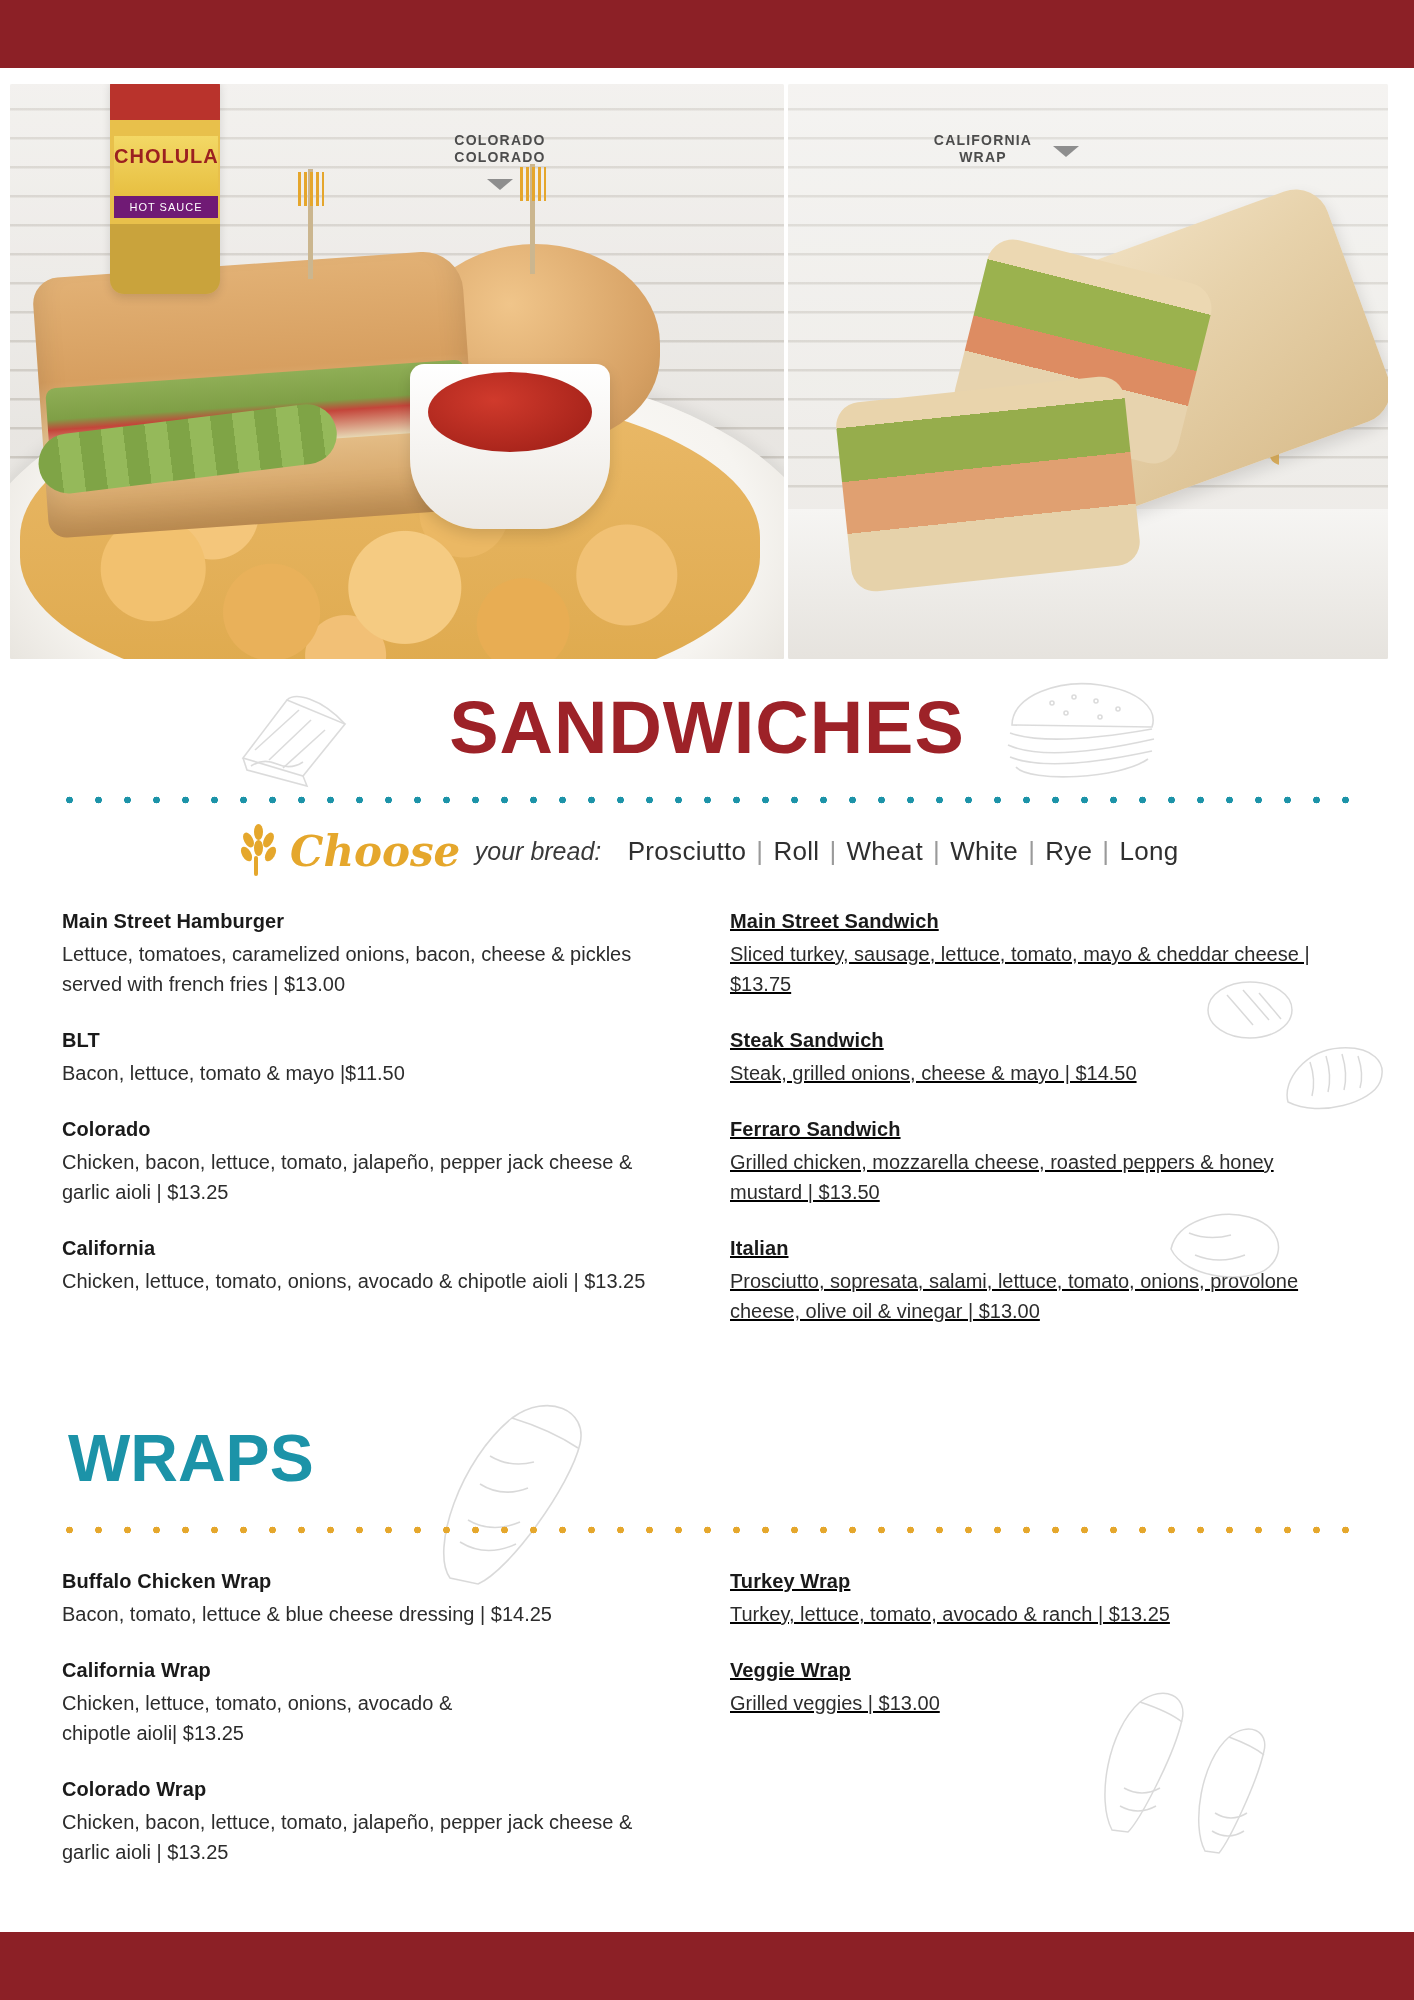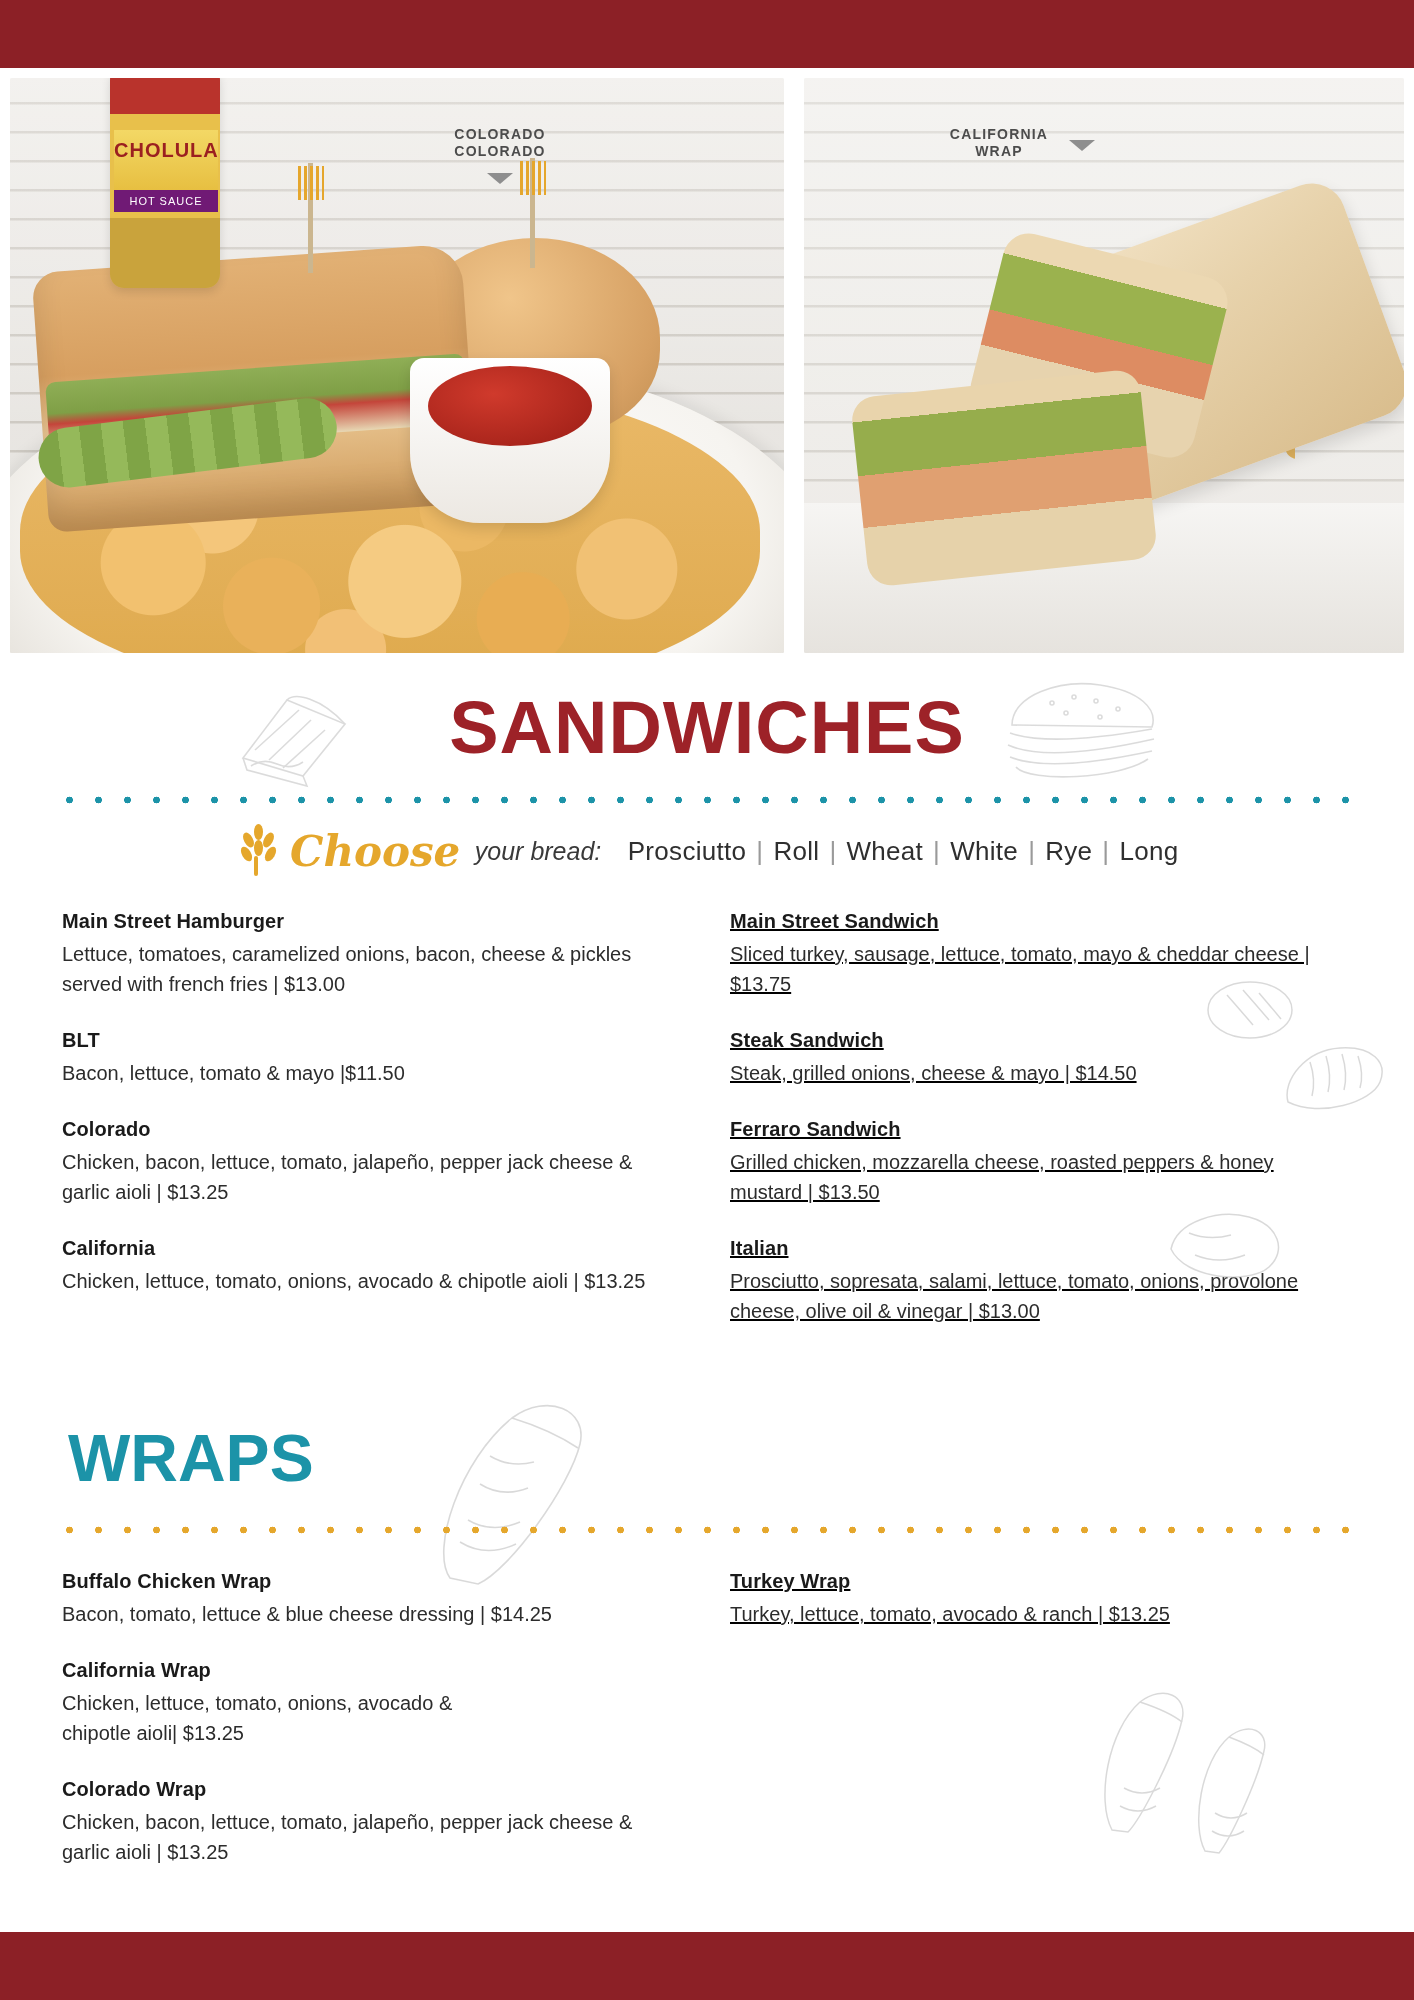--- a/index.html
+++ b/index.html
@@ -32,24 +32,24 @@
   .bar-bottom {
     position: absolute;
     left: 0; bottom: 0;
     width: 1414px; height: 68px;
     background: #8c2026;
   }
 
   
   .photos {
     position: absolute;
-    left: 0; top: 78px;
+    left: 0; top: 84px;
     width: 1414px; height: 575px;
     display: flex;
-    gap: 20px;
+    gap: 4px;
     padding: 0 10px;
     box-sizing: border-box;
     align-items: center;
   }
   .photo {
     position: relative;
     overflow: hidden;
     border-radius: 2px;
   }
   .photo-left { width: 774px; height: 575px; }
@@ -538,20 +538,24 @@
       <div class="item-name">Colorado Wrap</div>
       <div class="item-desc" style="max-width:580px;">Chicken, bacon, lettuce, tomato, jalapeño, pepper jack cheese &amp; garlic aioli | $13.25</div>
     </div>
   </div>
 
   <div class="col col-right items-wrap-right">
     <div class="item">
       <div class="item-name">Turkey Wrap</div>
       <div class="item-desc">Turkey, lettuce, tomato, avocado &amp; ranch | $13.25</div>
     </div>
+    <div class="item">
+      <div class="item-name">Veggie Wrap</div>
+      <div class="item-desc">Grilled veggies | $13.00</div>
+    </div>
   </div>
 
   <svg class="art art-wrap-1" width="110" height="145" viewBox="0 0 110 145">
     <g fill="none" stroke="#b5b5b5" stroke-width="1.5">
       <path d="M22 140 C6 110, 18 40, 50 12 C74 -6, 98 6, 92 30 C84 66, 50 130, 38 142 Z"></path>
       <path d="M50 12 C68 18, 82 24, 92 32"></path>
       <path d="M34 98 q18 10 36 0 M30 116 q18 10 36 0"></path>
     </g>
   </svg>
 

